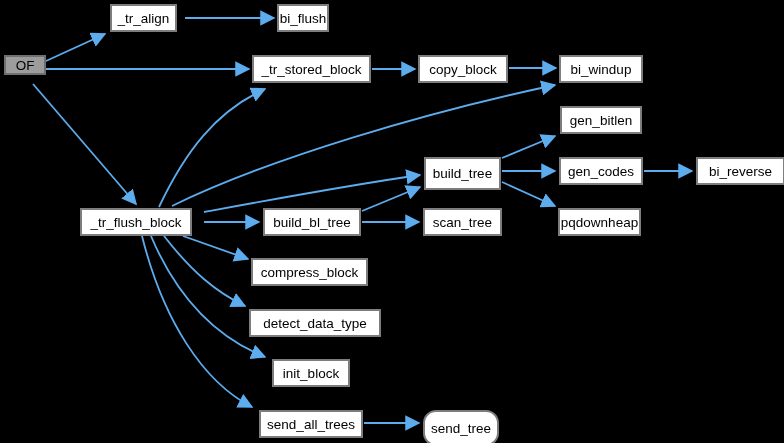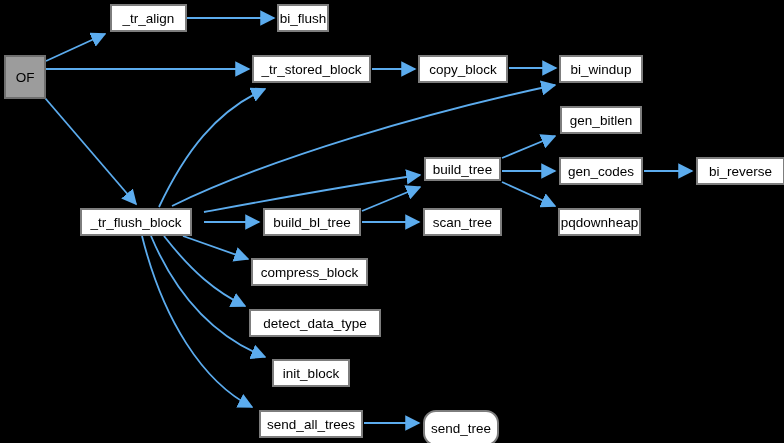--- a/index.html
+++ b/index.html
@@ -24,28 +24,28 @@
     justify-content:center;
     white-space:nowrap;
     z-index:2;
     cursor:pointer;
   }
   .node.focus{
     background:#9c9c9c;
     border-color:#6f6f6f;
   }
   
-  #n-of{left:4px;top:55px;width:42px;height:44px;}
-  #n-tr-align{left:110px;top:4px;width:77px;height:28px;text-align:right;}
+  #n-of{left:4px;top:55px;width:42px;height:20px;}
+  #n-tr-align{left:110px;top:4px;width:67px;height:28px;text-align:right;}
   #n-bi-flush{left:277px;top:4px;width:52px;height:28px;}
   #n-tr-stored-block{left:252px;top:55px;width:119px;height:28px;}
   #n-copy-block{left:418px;top:55px;width:90px;height:28px;}
   #n-bi-windup{left:559px;top:55px;width:84px;height:28px;text-align:center;}
   #n-gen-bitlen{left:560px;top:106px;width:82px;height:28px;}
-  #n-build-tree{left:424px;top:157px;width:77px;height:24px;}
+  #n-build-tree{left:424px;top:157px;width:77px;height:33px;}
   #n-gen-codes{left:559px;top:157px;width:84px;height:28px;}
   #n-bi-reverse{left:696px;top:157px;width:89px;height:28px;}
   #n-tr-flush-block{left:80px;top:208px;width:112px;height:28px;}
   #n-build-bl-tree{left:263px;top:208px;width:98px;height:28px;}
   #n-scan-tree{left:423px;top:208px;width:79px;height:28px;}
   #n-pqdownheap{left:558px;top:208px;width:83px;height:28px;}
   #n-compress-block{left:251px;top:258px;width:117px;height:28px;}
   #n-detect-data-type{left:249px;top:309px;width:132px;height:28px;}
   #n-init-block{left:272px;top:359px;width:78px;height:28px;}
   #n-send-all-trees{left:259px;top:410px;width:104px;height:28px;}

